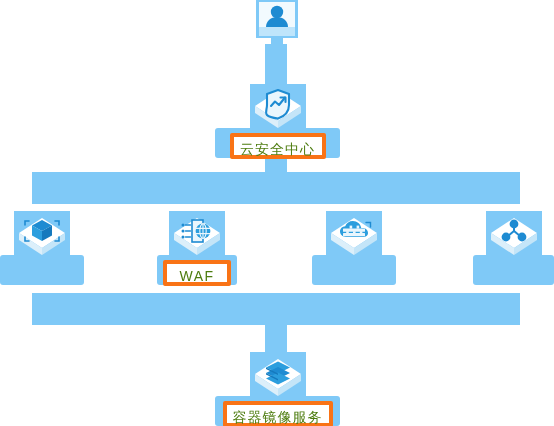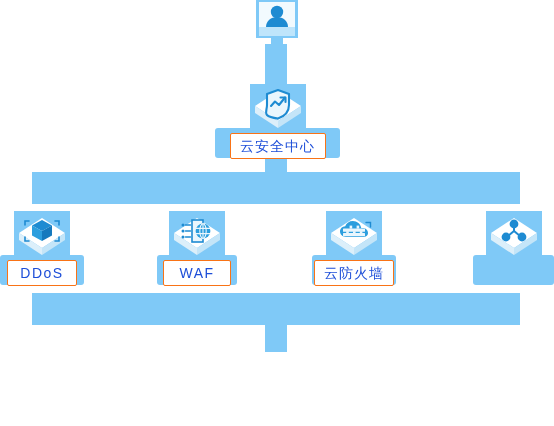--- a/index.html
+++ b/index.html
@@ -31,24 +31,24 @@
     top:44px;
     left:50%;
     background:#7FC9F7;
     border-radius:3px;
   }
   .label-box{
     position:absolute;
     top:49px;
     left:50%;
     background:#ffffff;
-    border:1px solid #f97316;
+    border:4px solid #f97316;
     border-radius:2px;
     box-sizing:border-box;
-    color:#1d4ed8;
+    color:#4d7c0f;
     text-align:center;
     white-space:nowrap;
     letter-spacing:.5px;
   }
   .label-box.cn{font-size:14px;line-height:24px;letter-spacing:1px;}
   .label-box.en{font-size:14px;line-height:24px;letter-spacing:1.5px;}
 </style>
 </head>
 <body>
 
@@ -105,21 +105,20 @@
         <polygon points="38,14.5 28,20 28,30 38,24.5" fill="#1579BD"></polygon>
         <g stroke="#1E8BD2" stroke-width="1.6" stroke-linecap="round" fill="none">
           <path d="M15 10h-4v4"></path>
             <path d="M41 10h4v4"></path>
           <path d="M15 30h-4v-4"></path>
             <path d="M41 30h4v-4"></path>
         </g>
       </svg>
     </div>
     <div class="label-plate" style="width:84px;margin-left:-42px;height:30px;"></div>
-    <div class="label-box en" style="width:70px;margin-left:-35px;height:26px;">DDoS</div>
   </div>
 
   <div class="node" style="left:157px;top:211px;width:80px;height:76px;">
     <div class="icon-tile">
       <svg viewBox="0 0 56 48" aria-hidden="true">
         <rect width="56" height="48" fill="#7FC9F7"></rect>
         <polygon points="28,7 51,22 28,37 5,22" fill="#FFFFFF"></polygon>
         <polygon points="5,22 28,37 28,44 5,29" fill="#DCEFFA"></polygon>
         <polygon points="51,22 28,37 28,44 51,29" fill="#C4E5F8"></polygon>
         <rect x="23" y="9" width="11" height="22" fill="#EAF6FD" stroke="#1E8BD2" stroke-width="1.6"></rect>
@@ -160,21 +159,20 @@
           <rect x="20.2" y="20.2" width="2.6" height="2.2"></rect>
           <rect x="27" y="20.2" width="2.6" height="2.2"></rect>
           <rect x="33.8" y="20.2" width="2.6" height="2.2"></rect>
         </g>
         <g stroke="#1E8BD2" stroke-width="1.4" stroke-linecap="round" fill="none">
           <path d="M40 11.5h4.5V16"></path>
         </g>
       </svg>
     </div>
     <div class="label-plate" style="width:84px;margin-left:-42px;height:30px;"></div>
-    <div class="label-box cn" style="width:80px;margin-left:-40px;height:26px;">云防火墙</div>
   </div>
 
   <div class="node" style="left:473px;top:211px;width:81px;height:76px;">
     <div class="icon-tile">
       <svg viewBox="0 0 56 48" aria-hidden="true">
         <rect width="56" height="48" fill="#7FC9F7"></rect>
         <polygon points="28,7 51,22 28,37 5,22" fill="#FFFFFF"></polygon>
         <polygon points="5,22 28,37 28,44 5,29" fill="#DCEFFA"></polygon>
         <polygon points="51,22 28,37 28,44 51,29" fill="#C4E5F8"></polygon>
         <g stroke="#1E8BD2" stroke-width="2" fill="none">
@@ -183,14 +181,33 @@
             <path d="M28 20l6 5"></path>
         </g>
         <circle cx="28" cy="13" r="4.4" fill="#1E8BD2"></circle>
         <circle cx="20" cy="26" r="4.4" fill="#1E8BD2"></circle>
         <circle cx="36" cy="26" r="4.4" fill="#1E8BD2"></circle>
       </svg>
     </div>
     <div class="label-plate" style="width:81px;margin-left:-40.5px;height:30px;"></div>
   </div>
 
+  <div class="node" style="left:215px;top:352px;width:125px;height:74px;">
+    <div class="icon-tile">
+      <svg viewBox="0 0 56 48" aria-hidden="true">
+        <rect width="56" height="48" fill="#7FC9F7"></rect>
+        <polygon points="28,7 51,22 28,37 5,22" fill="#FFFFFF"></polygon>
+        <polygon points="5,22 28,37 28,44 5,29" fill="#DCEFFA"></polygon>
+        <polygon points="51,22 28,37 28,44 51,29" fill="#C4E5F8"></polygon>
+        <g>
+          <polygon points="28,9.5 40,15.5 28,21.5 16,15.5" fill="#2C9EDE"></polygon>
+          <polygon points="28,15 40,21 28,27 16,21" fill="#1E8BD2"></polygon>
+          <polygon points="28,20.5 40,26.5 28,32.5 16,26.5" fill="#2C9EDE"></polygon>
+          <polygon points="16,15.5 28,21.5 28,23 16,17" fill="#1579BD"></polygon>
+          <polygon points="16,21 28,27 28,28.5 16,22.5" fill="#1579BD"></polygon>
+        </g>
+      </svg>
+    </div>
+    <div class="label-plate" style="width:125px;margin-left:-62.5px;height:30px;"></div>
+    <div class="label-box cn" style="width:110px;margin-left:-55px;height:26px;">容器镜像服务</div>
+  </div>
 
 </div>
 
 </body></html>

